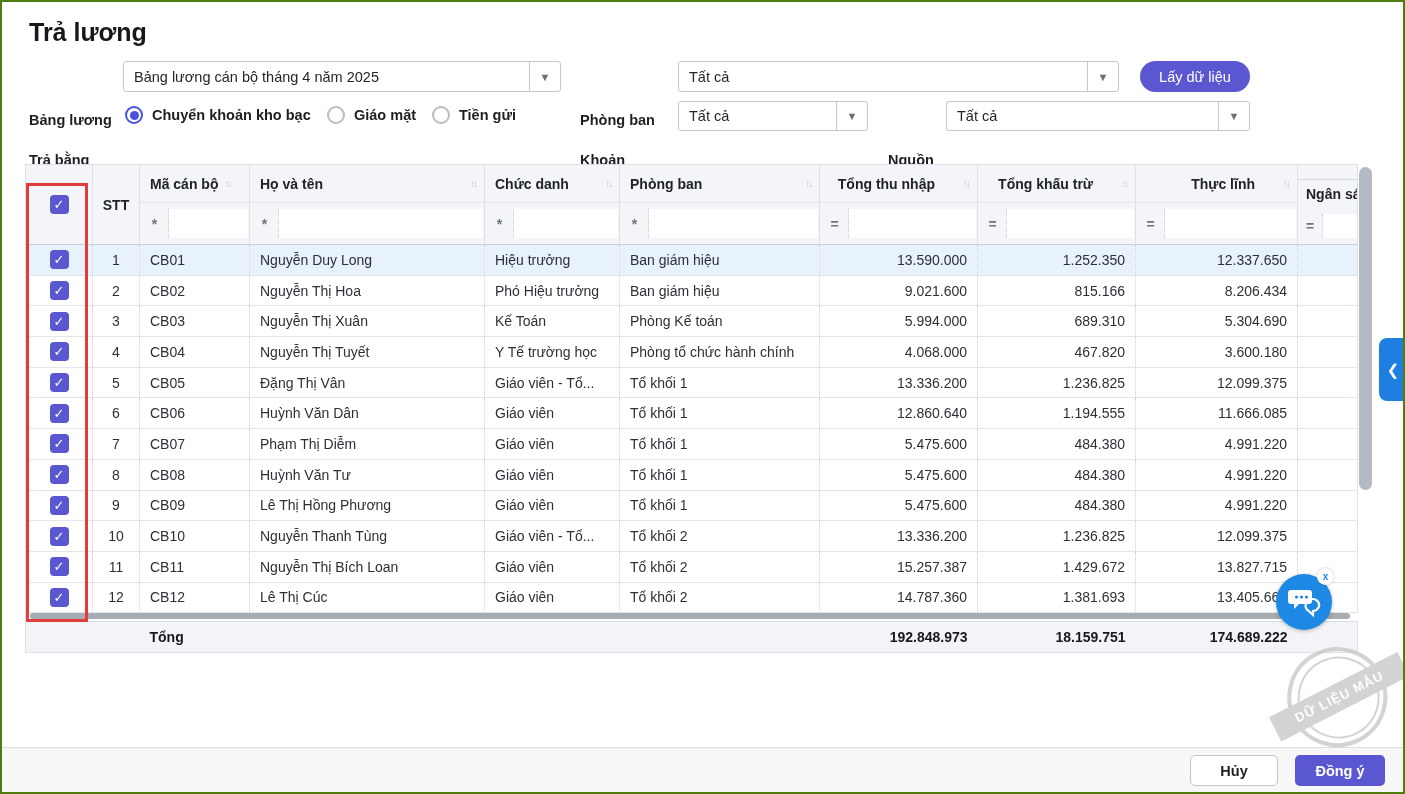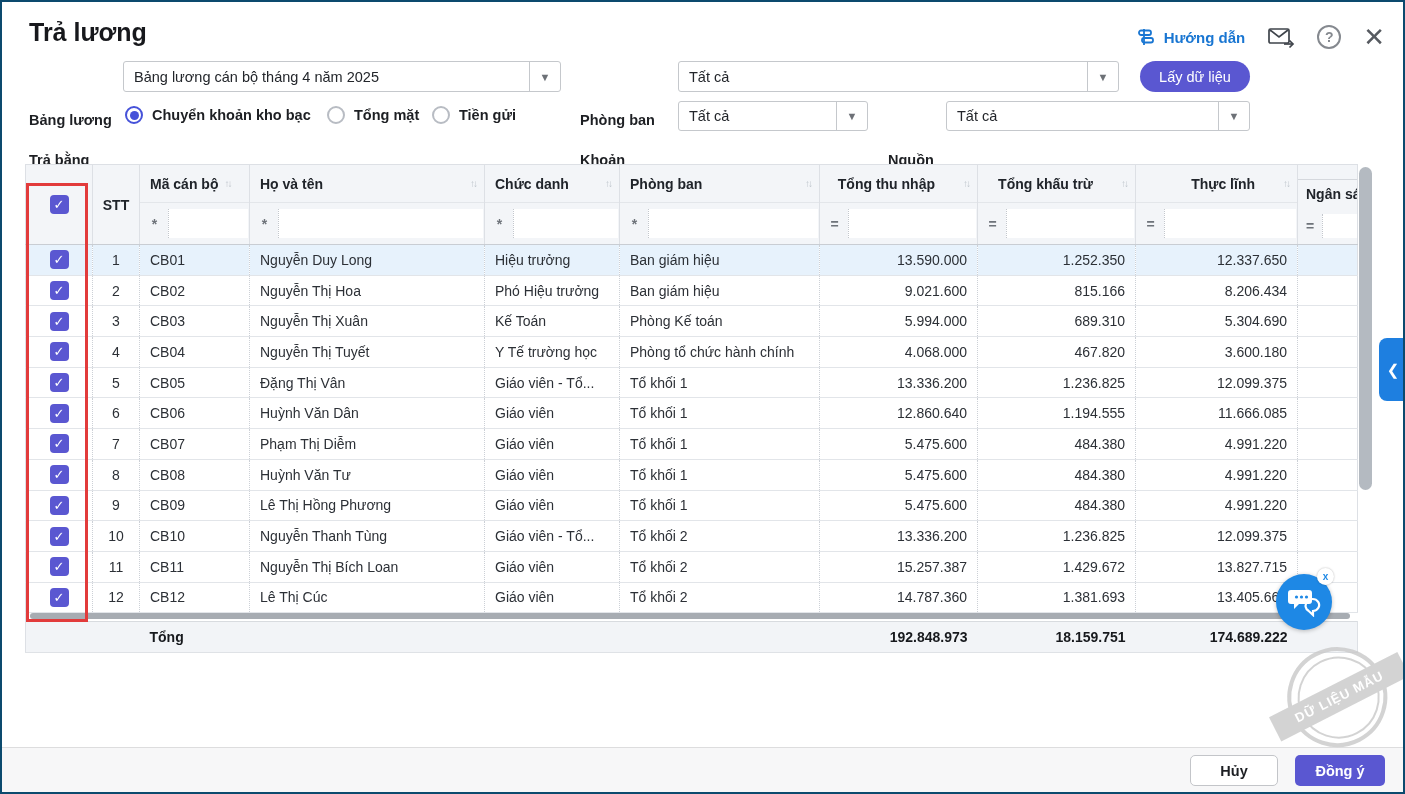--- a/index.html
+++ b/index.html
@@ -1,19 +1,19 @@
 <!DOCTYPE html>
 <html><head>
 <meta charset="utf-8">
 <style>
   html,body{margin:0;padding:0;background:#9aa0a6;}
   *{box-sizing:border-box;font-family:"Liberation Sans","DejaVu Sans",sans-serif;}
   .dialog{
     position:relative;width:1405px;height:794px;background:#ffffff;
-    border:2px solid #0c4a6e;overflow:hidden;
+    border:2px solid #4d7c0f;overflow:hidden;
   }
   
   .title{position:absolute;left:27px;top:16px;font-size:25px;font-weight:bold;color:#17181c;}
   .top-icons{position:absolute;right:18px;top:22px;display:flex;align-items:center;gap:22px;}
   .guide{display:flex;align-items:center;gap:8px;color:#1976d2;font-size:15px;font-weight:bold;cursor:pointer;}
   .icon-btn{display:flex;align-items:center;justify-content:center;cursor:pointer;}
   .help-circle{width:24px;height:24px;border:2px solid #85898f;border-radius:50%;
     color:#85898f;font-size:14px;font-weight:bold;display:flex;align-items:center;justify-content:center;}
   .close-x{font-size:26px;color:#565a60;line-height:1;font-weight:400;}
   
@@ -98,42 +98,20 @@
   .btn-ok{position:absolute;left:1293px;top:753px;width:90px;height:31px;background:#5a57d1;border:none;
     border-radius:5px;font-size:14.5px;font-weight:bold;color:#fff;cursor:pointer;}
 </style>
 </head>
 <body>
 
 <div class="dialog">
 
   <div class="title">Trả lương</div>
 
-  <div class="top-icons">
-    <div class="guide">
-      <span class="icon-btn">
-        <svg width="20" height="20" viewBox="0 0 20 20" fill="none" stroke="#1976d2" stroke-width="1.8">
-          <line x1="8" y1="2" x2="8" y2="18"></line>
-          <rect x="3" y="3.5" width="12" height="4.5" rx="2"></rect>
-          <rect x="6" y="11" width="11" height="4.5" rx="2"></rect>
-        </svg>
-      </span>
-      <span>Hướng dẫn</span>
-    </div>
-    <span class="icon-btn">
-      <svg width="28" height="24" viewBox="0 0 28 24" fill="none" stroke="#3f444b" stroke-width="1.7">
-        <rect x="2" y="4" width="20" height="14" rx="1.5"></rect>
-        <polyline points="3,5 12,12 21,5"></polyline>
-        <line x1="17" y1="19" x2="26" y2="19"></line>
-        <polyline points="22.5,15.5 26,19 22.5,22.5"></polyline>
-      </svg>
-    </span>
-    <span class="icon-btn help-circle">?</span>
-    <span class="icon-btn close-x">✕</span>
-  </div>
 
   <div class="lbl" style="left:27px;top:66px;">Bảng lương</div>
   <div class="select" style="left:121px;top:59px;width:438px;">
     <span class="val">Bảng lương cán bộ tháng 4 năm 2025</span>
     <span class="arrow">▼</span>
   </div>
   <div class="lbl" style="left:578px;top:66px;">Phòng ban</div>
   <div class="select" style="left:676px;top:59px;width:441px;">
     <span class="val">Tất cả</span>
     <span class="arrow">▼</span>
@@ -142,21 +120,21 @@
 
   <div class="lbl" style="left:27px;top:106px;">Trả bằng</div>
   <div class="radio selected" style="left:123px;top:104px;">
     <span class="ring">
         <span class="dot"></span>
       </span>
     <span class="rlabel">Chuyển khoản kho bạc</span>
   </div>
   <div class="radio" style="left:325px;top:104px;">
     <span class="ring"></span>
-    <span class="rlabel">Tổng mặt</span>
+    <span class="rlabel">Giáo mặt</span>
   </div>
   <div class="radio" style="left:430px;top:104px;">
     <span class="ring"></span>
     <span class="rlabel">Tiền gửi</span>
   </div>
   <div class="lbl" style="left:578px;top:106px;">Khoản</div>
   <div class="select" style="left:676px;top:99px;width:190px;height:30px;">
     <span class="val">Tất cả</span>
     <span class="arrow">▼</span>
   </div>

